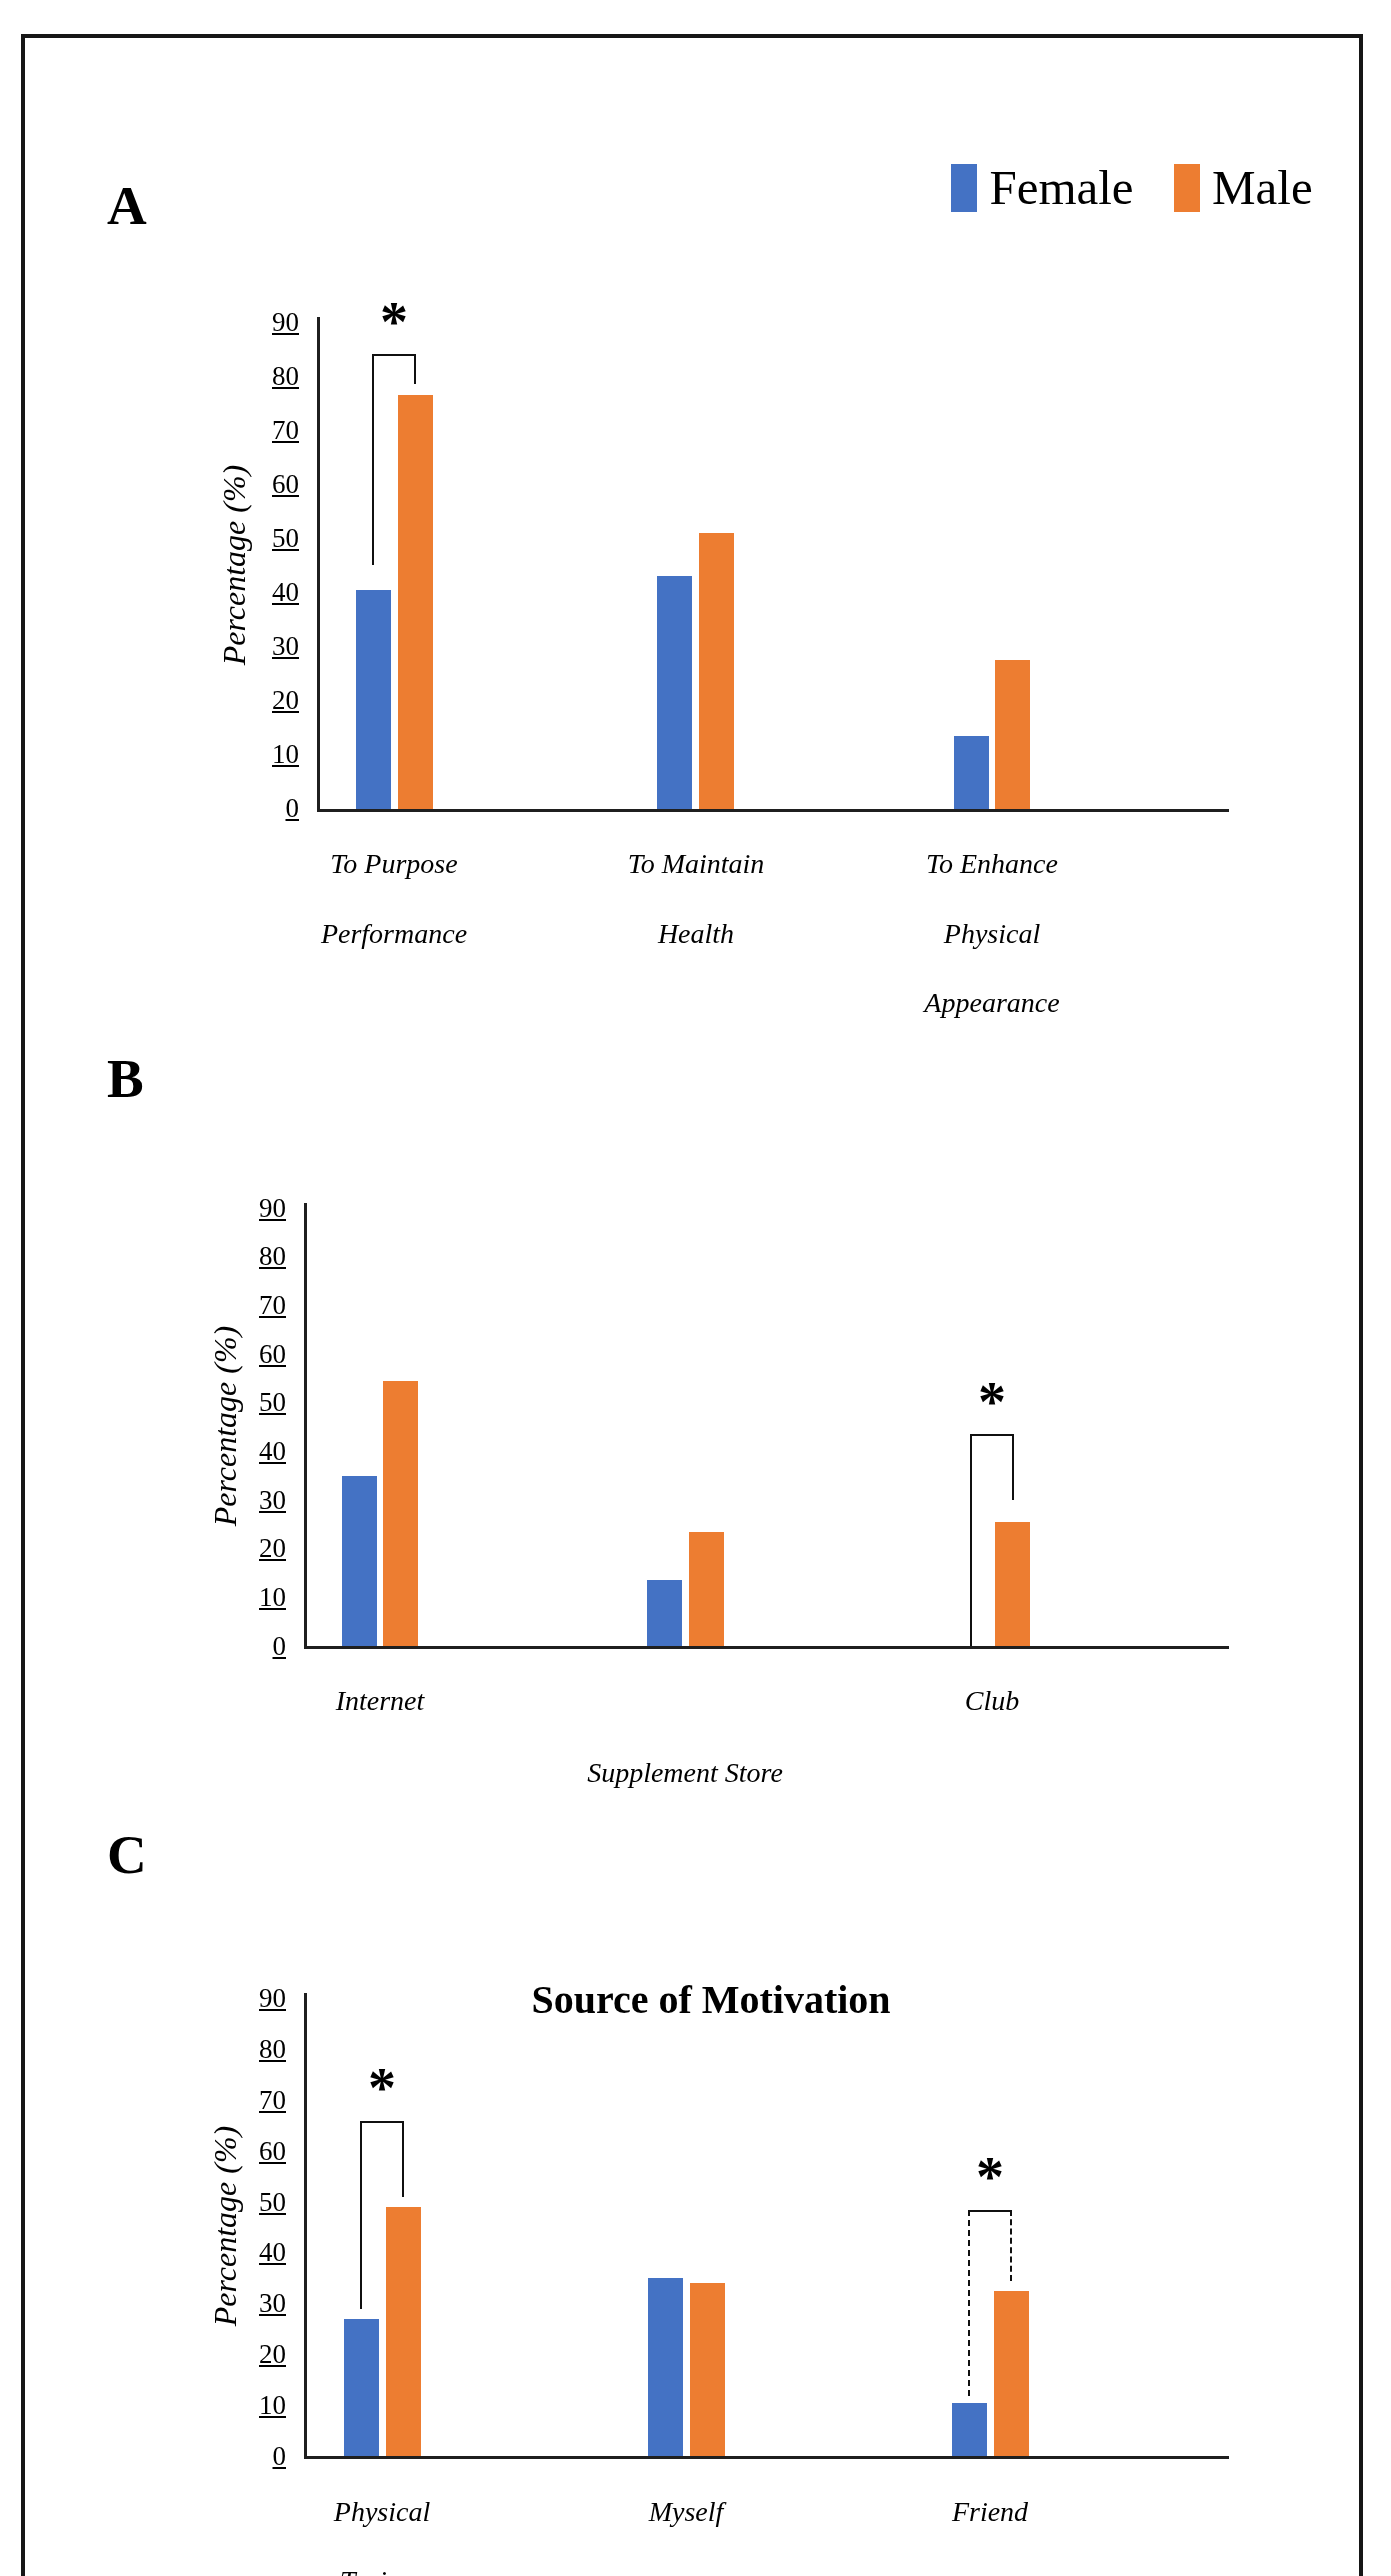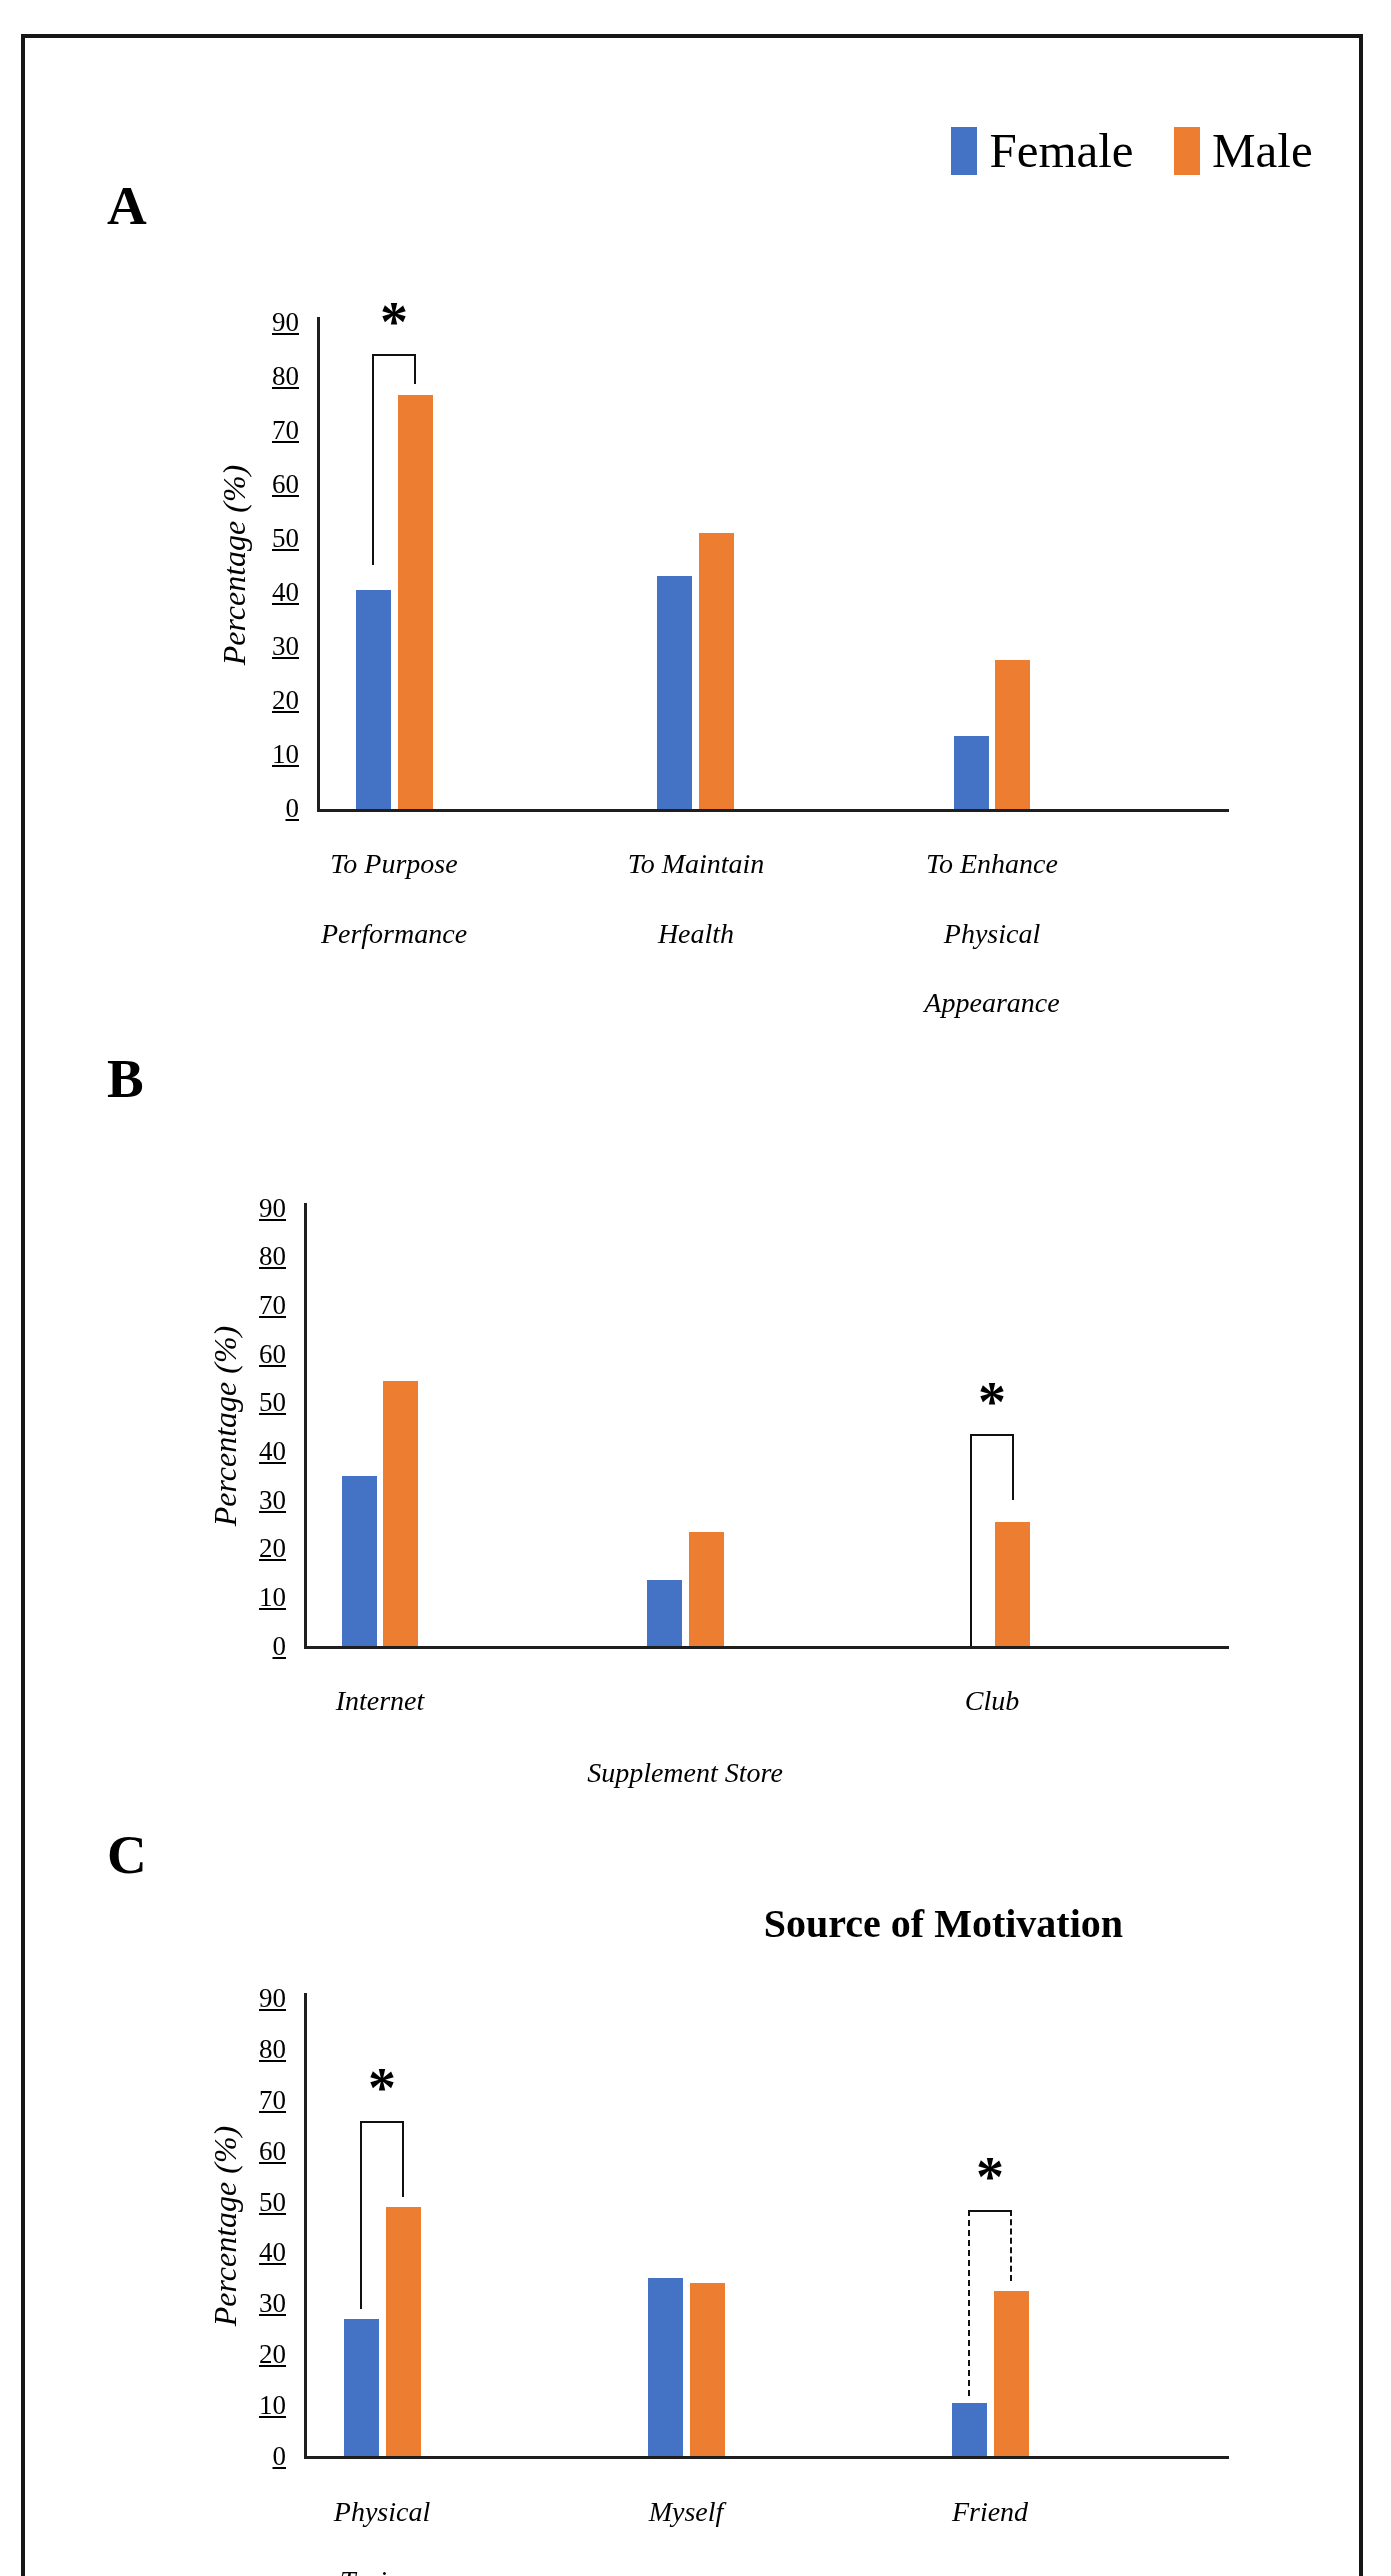--- a/index.html
+++ b/index.html
@@ -17,39 +17,39 @@
     border:4.1px solid #161616;
     border-bottom-width:5.7px;
     box-sizing:border-box;
     background:#ffffff;
   }
   
   #legend{
     position:absolute;left:951px;top:126px;
     display:flex;align-items:center;gap:40px;
   }
-  .legend-item{display:flex;align-items:center;gap:12.4px;}
+  .legend-item{display:flex;align-items:center;gap:12.4px;margin-top:37px;}
   .legend-swatch{width:26px;height:48px;display:inline-block;}
   .legend-label{font-size:49px;line-height:1;}
   
   .panel-letter{
     position:absolute;left:107px;width:113px;
     font-size:55px;font-weight:700;line-height:1;
   }
   #letter-a{top:178px;}
   #letter-b{top:1051px;}
   #letter-c{top:1827px;}
   
   .chart-title{
     position:absolute;left:299px;width:824px;text-align:center;
     font-size:40px;font-weight:700;line-height:1.1;
   }
   #title-a{top:251px;}
   #title-b{top:1112px;}
-  #title-c{top:1902px;text-align:right;}
+  #title-c{top:1978px;}
   
   .ylabel{
     position:absolute;width:464px;text-align:center;
     font-size:32px;font-style:italic;line-height:1;
     transform:rotate(-90deg);
   }
   #ylabel-a{left:2.1px;top:549px;}
   #ylabel-b{left:-7.2px;top:1410px;}
   #ylabel-c{left:-7.2px;top:2210px;}
   .y-tick-label{

